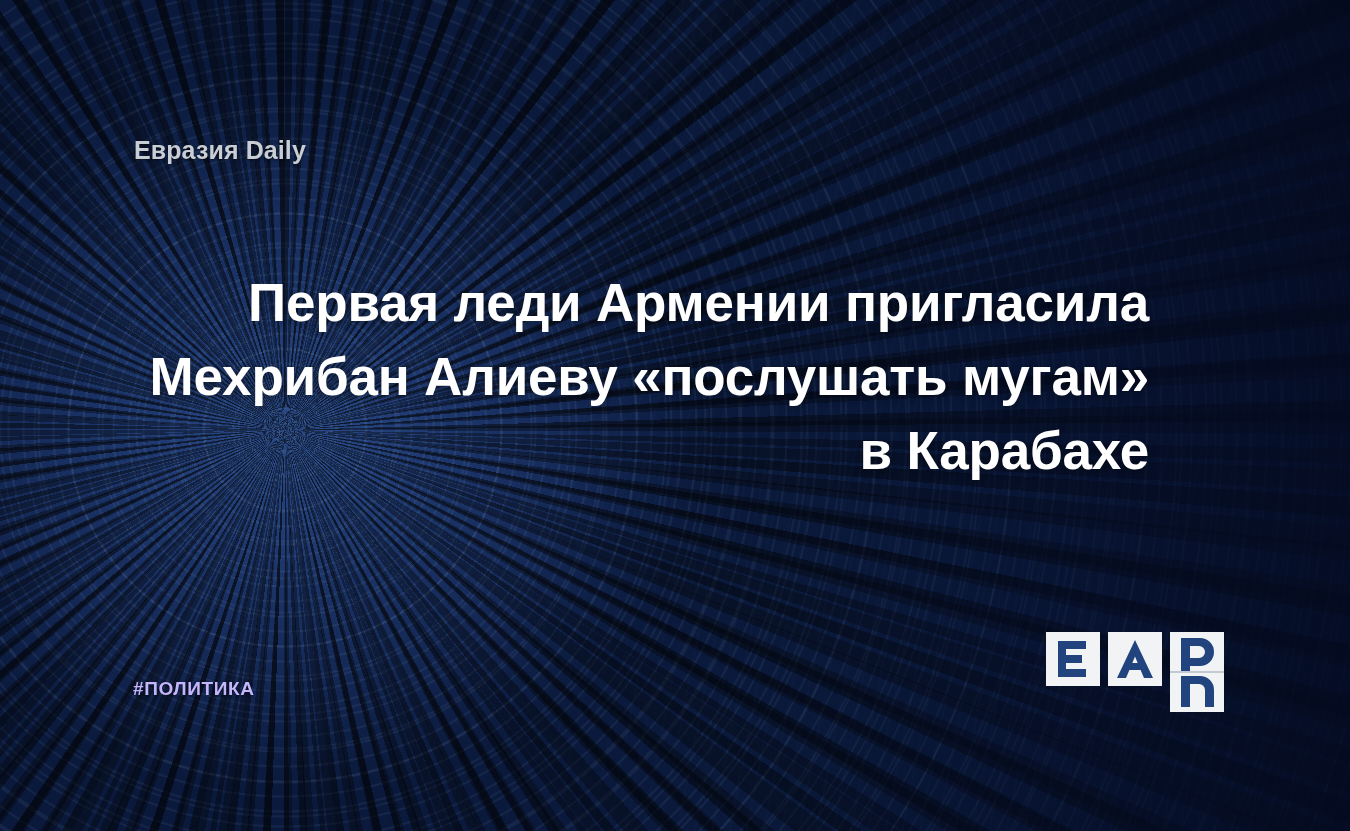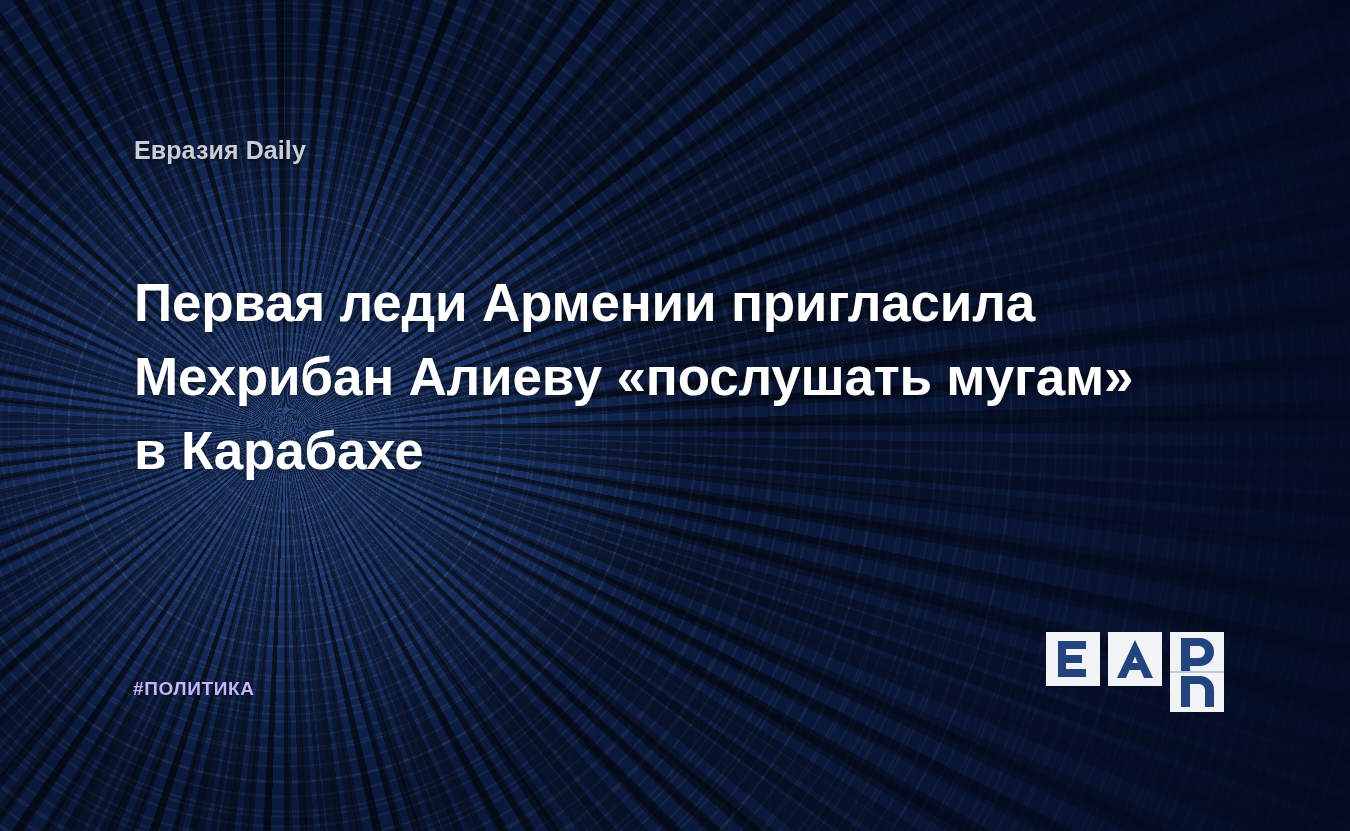--- a/index.html
+++ b/index.html
@@ -12,20 +12,21 @@
     font-family: "Liberation Sans", "DejaVu Sans", sans-serif;
   }
 
   #card {
     position: relative;
     width: 1350px;
     height: 831px;
     overflow: hidden;
     background: #0c2050;
     user-select: none;
+    text-align: right;
   }
 
   
   .bg-layer {
     position: absolute;
     inset: 0;
     pointer-events: none;
   }
 
   
@@ -120,21 +121,21 @@
     font-size: 25px;
     font-weight: 700;
     letter-spacing: 0.1px;
     color: #c9cdd4;
     text-shadow: 0 1px 3px rgba(0,0,0,0.55);
     white-space: nowrap;
   }
 
   .headline {
     position: absolute;
-    left: 134px;
+    left: 119px;
     top: 266px;
     width: 1030px;
     margin: 0;
     font-size: 53px;
     line-height: 74px;
     font-weight: 700;
     letter-spacing: -0.2px;
     color: #ffffff;
     text-shadow: 0 2px 10px rgba(0,0,0,0.42);
   }

